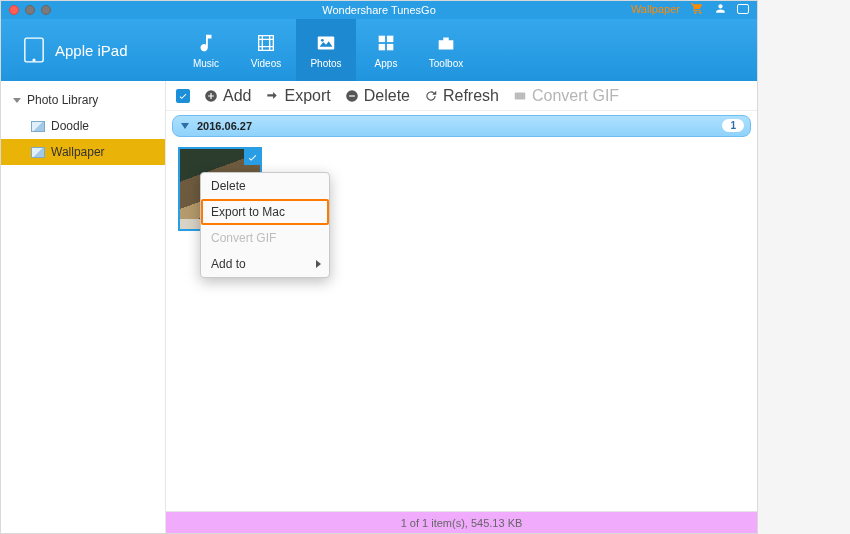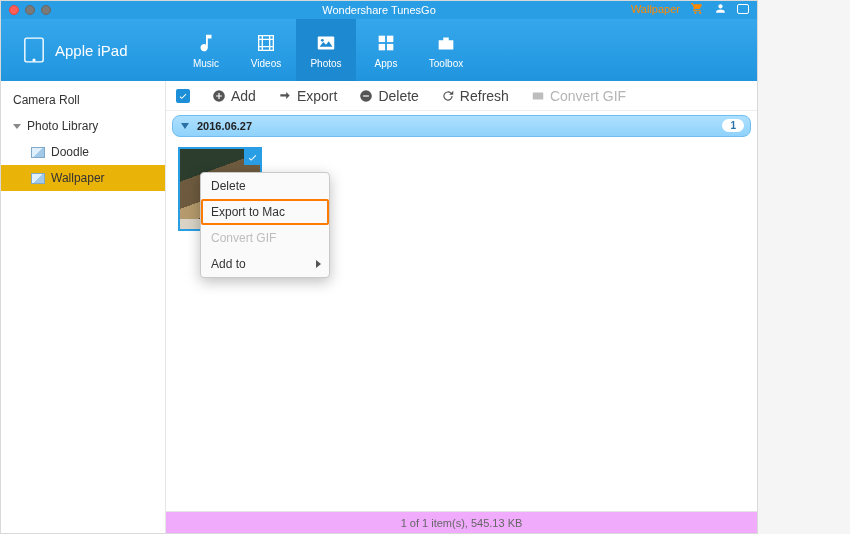--- a/index.html
+++ b/index.html
@@ -27,21 +27,21 @@
 
   .body { flex: 1; display: flex; min-height: 0; }
   .sidebar { width: 165px; border-right: 1px solid #e5e5e5; background: #fff; font-size: 12px; color: #333; padding-top: 6px; }
   .sidebar .row { height: 26px; display: flex; align-items: center; padding-left: 12px; gap: 6px; cursor: pointer; }
   .sidebar .row.indent { padding-left: 30px; }
   .sidebar .row.sel { background: #eab308; }
   .tri { width: 0; height: 0; border-left: 4px solid transparent; border-right: 4px solid transparent; border-top: 5px solid #888; display: inline-block; }
   .pic-ic { width: 14px; height: 11px; border: 1px solid #7fa8c9; background: linear-gradient(135deg, #dfeffb 50%, #a3c9e8 50%); display: inline-block; }
 
   .content { flex: 1; display: flex; flex-direction: column; min-height: 0; }
-  .toolbar { height: 30px; border-bottom: 1px solid #eee; display: flex; align-items: center; gap: 22px; padding: 0 10px; font-size: 14px; color: #444; }
+  .toolbar { height: 30px; border-bottom: 1px solid #eee; display: flex; align-items: center; gap: 14px; padding: 0 10px; font-size: 16px; color: #444; }
   .toolbar .cb { width: 14px; height: 14px; background: #1c8fd8; border-radius: 2px; display: inline-flex; align-items: center; justify-content: center; }
   .toolbar .cb svg { width: 10px; height: 10px; fill: #fff; }
   .tbtn { display: inline-flex; align-items: center; gap: 5px; cursor: pointer; }
   .tbtn.disabled { color: #b5b5b5; }
   .tbtn svg { width: 14px; height: 14px; fill: #555; }
   .tbtn.disabled svg { fill: #bdbdbd; }
 
   .groupbar { height: 22px; background: linear-gradient(#aee0ff, #8fd2fb); border: 1px solid #6fbef2; margin: 4px 6px 0 6px; border-radius: 8px; display: flex; align-items: center; padding: 0 8px; font-size: 11px; font-weight: bold; color: #222; position: relative; }
   .groupbar .gtri { width: 0; height: 0; border-left: 4px solid transparent; border-right: 4px solid transparent; border-top: 6px solid #2a6fa5; margin-right: 8px; }
   .groupbar .badge { position: absolute; right: 6px; top: 3px; background: #fff; color: #2a6fa5; font-size: 10px; border-radius: 8px; padding: 1px 8px; font-weight: bold; }
@@ -129,23 +129,20 @@
     <div class="navitem">
       <svg viewBox="0 0 24 24">
           <path d="M4 9h16v10H4z M9 9V6h6v3" fill="#fff"></path>
         </svg>
       <span class="lbl">Toolbox</span>
     </div>
   </div>
 
   <div class="body">
     <div class="sidebar">
-      <div class="row">
-        <span>Camera Roll</span>
-      </div>
       <div class="row">
         <span class="tri"></span>
         <span>Photo Library</span>
       </div>
       <div class="row indent">
         <span class="pic-ic"></span>
         <span>Doodle</span>
       </div>
       <div class="row indent sel">
         <span class="pic-ic"></span>

